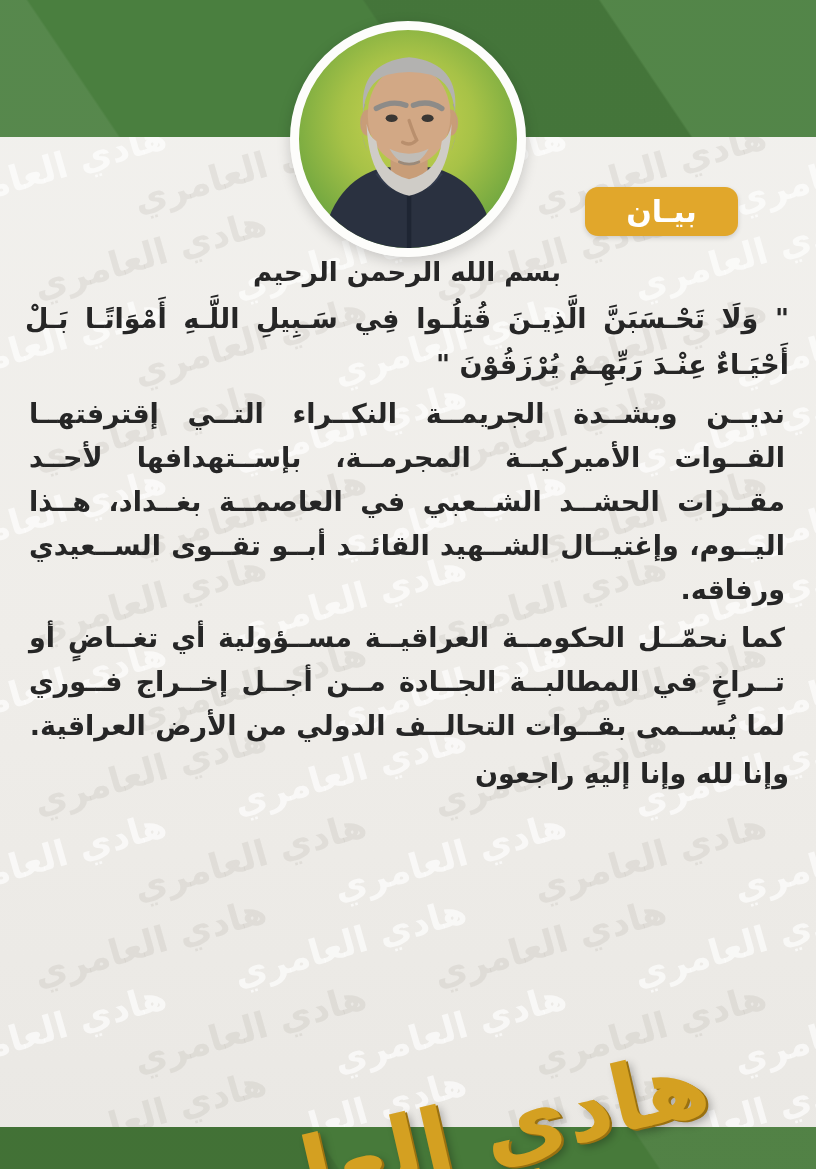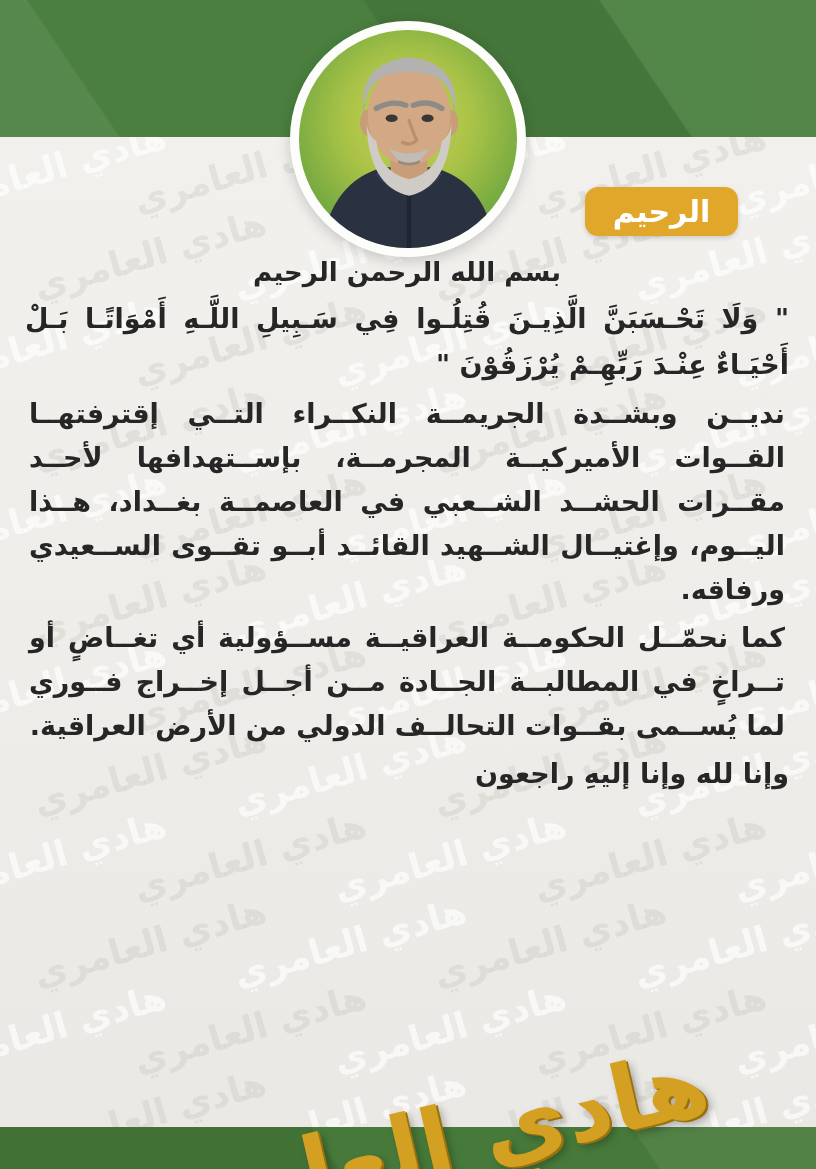--- a/index.html
+++ b/index.html
@@ -169,21 +169,21 @@
       <path d="M101,83 q4,12 7,18 q-6,6 -13,2" stroke="#b98f6d" stroke-width="3" fill="none" stroke-linecap="round"></path>
 
       <path d="M62,86 Q64,144 101,152 Q138,144 140,86 Q138,98 131,102 Q128,130 101,137 Q74,130 71,102 Q64,98 62,86 Z" fill="#cfccc7"></path>
 
       <path d="M83,109 q18,9 36,0 q-8,14 -18,14 q-10,0 -18,-14 Z" fill="#c0bdb8"></path>
       <path d="M92,121 q9,4 18,0" stroke="#9b8a7a" stroke-width="2.5" fill="none" stroke-linecap="round"></path>
     </svg>
   </div>
 
   <div class="badge">
-    <span>الرحيم</span>
+    <span>بيـان</span>
   </div>
 
   <div class="text-col">
     <p class="basmala">بسم الله الرحمن الرحيم</p>
     <p class="verse">" وَلَا تَحْـسَبَنَّ الَّذِيـنَ قُتِلُـوا فِي سَـبِيلِ اللَّـهِ أَمْوَاتًـا بَـلْ أَحْيَـاءٌ عِنْـدَ رَبِّهِـمْ يُرْزَقُوْنَ "</p>
     <p class="para">نديــن وبشــدة الجريمــة النكــراء التــي إقترفتهــا القــوات الأميركيــة المجرمــة، بإســتهدافها لأحــد مقــرات الحشــد الشــعبي في العاصمــة بغــداد، هــذا اليــوم، وإغتيــال الشــهيد القائــد أبــو تقــوى الســعيدي ورفاقه.</p>
     <p class="para">كما نحمّــل الحكومــة العراقيــة مســؤولية أي تغــاضٍ أو تــراخٍ في المطالبــة الجــادة مــن أجــل إخــراج فــوري لما يُســمى بقــوات التحالــف الدولي من الأرض العراقية.</p>
     <p class="closing">وإنا لله وإنا إليهِ راجعون</p>
   </div>
 

